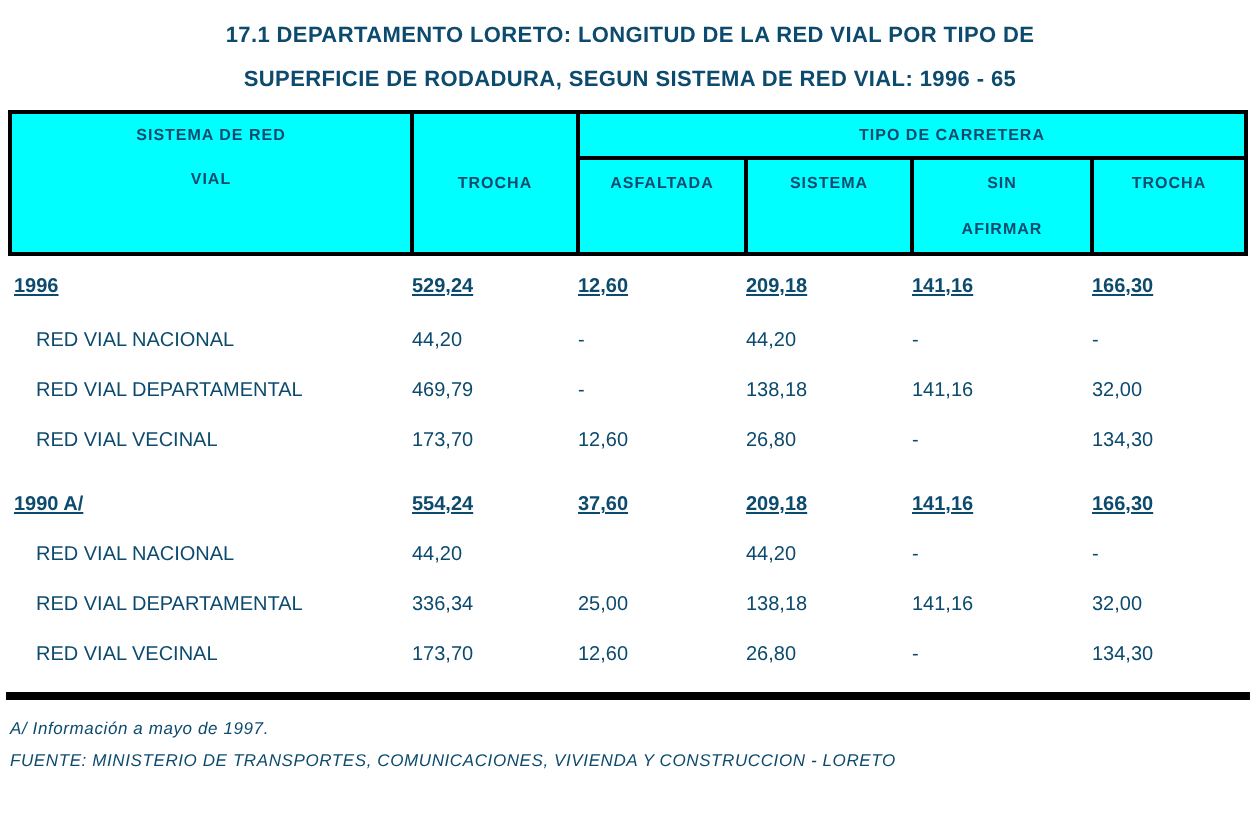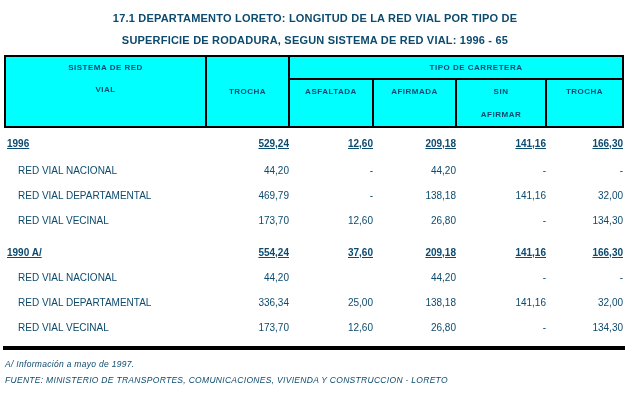--- a/index.html
+++ b/index.html
@@ -56,21 +56,21 @@
   td {
     padding: 0;
     font-size: 10px;
     vertical-align: middle;
   }
   tr.data-row { height: 25px; }
   tr.first-data-row { height: 31px; }
   tr.spacer-row { height: 7px; }
   td.label { text-align: left; padding-left: 2px; white-space: nowrap; }
   td.label.indent { padding-left: 13px; }
-  td.num { text-align: right; }
+  td.num { text-align: left; }
   .bold { font-weight: bold; text-decoration: underline; }
   .bottom-rule {
     width: 622px;
     height: 4px;
     background: #000000;
     margin-left: 3px;
     margin-top: 6px;
   }
   .footnotes {
     margin-left: 5px;
@@ -107,21 +107,21 @@
           <div>VIAL</div>
         </th>
         <th class="total-cell" rowspan="2" style="background: rgb(0, 255, 255); border-color: rgb(0, 0, 0);">TROCHA</th>
         <th class="group-cell" colspan="4" style="background: rgb(0, 255, 255); border-color: rgb(0, 0, 0); padding-left: 40px;">TIPO DE CARRETERA</th>
       </tr>
       <tr>
         <th class="sub-cell" style="background: rgb(0, 255, 255); border-color: rgb(0, 0, 0);">
           <div>ASFALTADA</div>
         </th>
         <th class="sub-cell" style="background: rgb(0, 255, 255); border-color: rgb(0, 0, 0);">
-          <div>AFIRMADA</div>
+          <div>SISTEMA</div>
         </th>
         <th class="sub-cell" style="background: rgb(0, 255, 255); border-color: rgb(0, 0, 0);">
           <div>SIN</div>
           <div>AFIRMAR</div>
         </th>
         <th class="sub-cell" style="background: rgb(0, 255, 255); border-color: rgb(0, 0, 0);">
           <div>TROCHA</div>
         </th>
       </tr>
     </thead>

